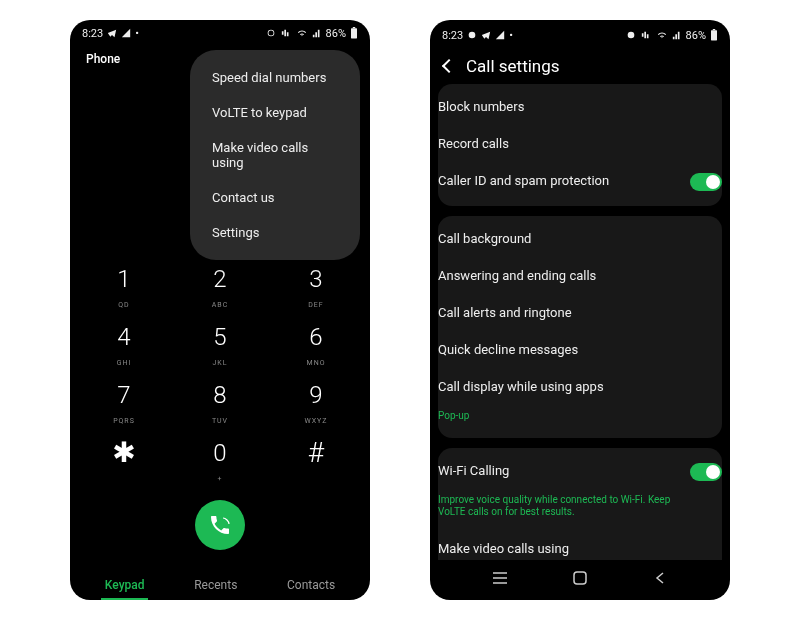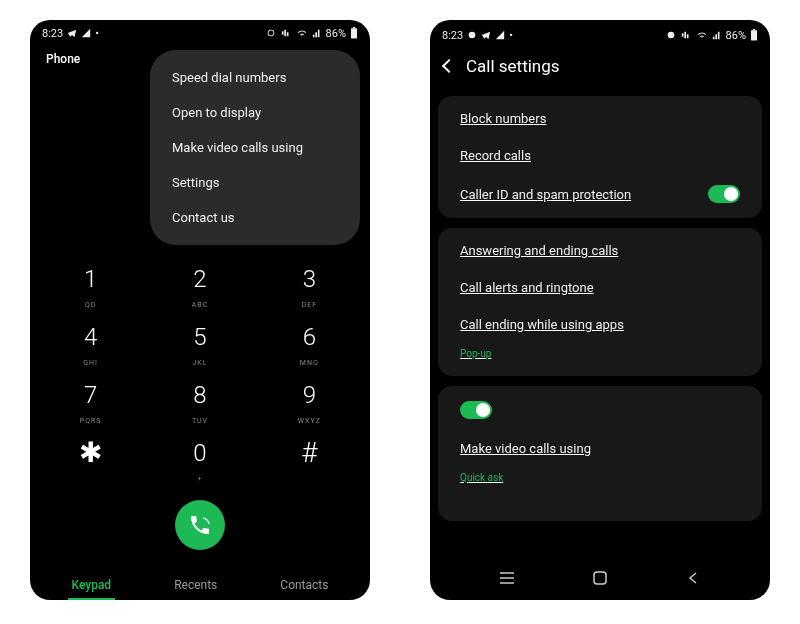--- a/index.html
+++ b/index.html
@@ -9,21 +9,21 @@
     height: 624px;
     background: #fff;
     font-family: -apple-system, Roboto, "Segoe UI", sans-serif;
     display: flex;
     justify-content: center;
     gap: 60px;
     padding-top: 20px;
     box-sizing: border-box;
   }
   .phone {
-    width: 340px;
+    width: 300px;
     height: 580px;
     background: #000;
     border-radius: 20px;
     overflow: hidden;
     color: #fff;
     position: relative;
     display: flex;
     flex-direction: column;
   }
   .statusbar {
@@ -139,21 +139,21 @@
     width: 30px;
     display: flex;
     justify-content: center;
     cursor: pointer;
   }
   
   .settings-header {
     display: flex;
     align-items: center;
     gap: 12px;
-    padding: 10px 14px 20px;
+    padding: 10px 14px 8px;
     font-size: 17px;
   }
   .back-chevron {
     width: 8px;
     height: 8px;
     border-left: 2px solid #fff;
     border-bottom: 2px solid #fff;
     transform: rotate(45deg);
     cursor: pointer;
   }
@@ -163,25 +163,24 @@
     padding: 0 8px;
   }
   .card {
     background: #181818;
     border-radius: 14px;
     margin-bottom: 10px;
     padding: 4px 0;
   }
   .row {
     display: flex;
-    align-items: center;
+    align-items: flex-start;
     justify-content: space-between;
-    padding: 11px 22px;
-    cursor: pointer;
-    text-decoration: underline;
+    padding: 11px 0;
+    cursor: pointer;
   }
   .row .text {
     flex: 1;
   }
   .row .title {
     font-size: 13px;
     color: #eee;
   }
   .row .subtitle {
     font-size: 10px;
@@ -241,24 +240,24 @@
           <rect x="1" y="2" width="10" height="17" rx="1" fill="#eee"></rect>
           <rect x="4" y="0" width="4" height="2" fill="#eee"></rect>
         </svg>
     </div>
   </div>
 
   <div class="dialer-header">Phone</div>
 
   <div class="menu-popup">
     <div class="menu-item">Speed dial numbers</div>
-    <div class="menu-item">Open to display</div>
+    <div class="menu-item">VoLTE to keypad</div>
     <div class="menu-item">Make video calls using</div>
+    <div class="menu-item">Contact us</div>
     <div class="menu-item">Settings</div>
-    <div class="menu-item">Contact us</div>
   </div>
 
   <div class="keypad-area">
     <div class="keypad" id="keypad">
         <div class="key">
           <div class="num">1</div>
           <div class="sub">QD</div>
         </div>
         <div class="key">
           <div class="num">2</div>
@@ -380,38 +379,52 @@
         <div class="text">
             <div class="title">Caller ID and spam protection</div>
           </div>
         <div class="toggle"></div>
       </div>
     </div>
 
     <div class="card">
       <div class="row">
         <div class="text">
+            <div class="title">Call background</div>
+          </div>
+      </div>
+      <div class="row">
+        <div class="text">
             <div class="title">Answering and ending calls</div>
           </div>
       </div>
       <div class="row">
         <div class="text">
             <div class="title">Call alerts and ringtone</div>
           </div>
       </div>
       <div class="row">
         <div class="text">
-          <div class="title">Call ending while using apps</div>
+            <div class="title">Quick decline messages</div>
+          </div>
+      </div>
+      <div class="row">
+        <div class="text">
+          <div class="title">Call display while using apps</div>
           <div class="subtitle">Pop-up</div>
         </div>
       </div>
     </div>
 
     <div class="card">
       <div class="row">
+        <div class="text">
+          <div class="title">Wi-Fi Calling</div>
+          <div class="subtitle">Improve voice quality while connected to Wi-Fi. Keep VoLTE calls on for best results.</div>
+        </div>
         <div class="toggle"></div>
       </div>
       <div class="row">
         <div class="text">
           <div class="title">Make video calls using</div>
           <div class="subtitle">Quick ask</div>
         </div>
       </div>
       <div class="row">
         

